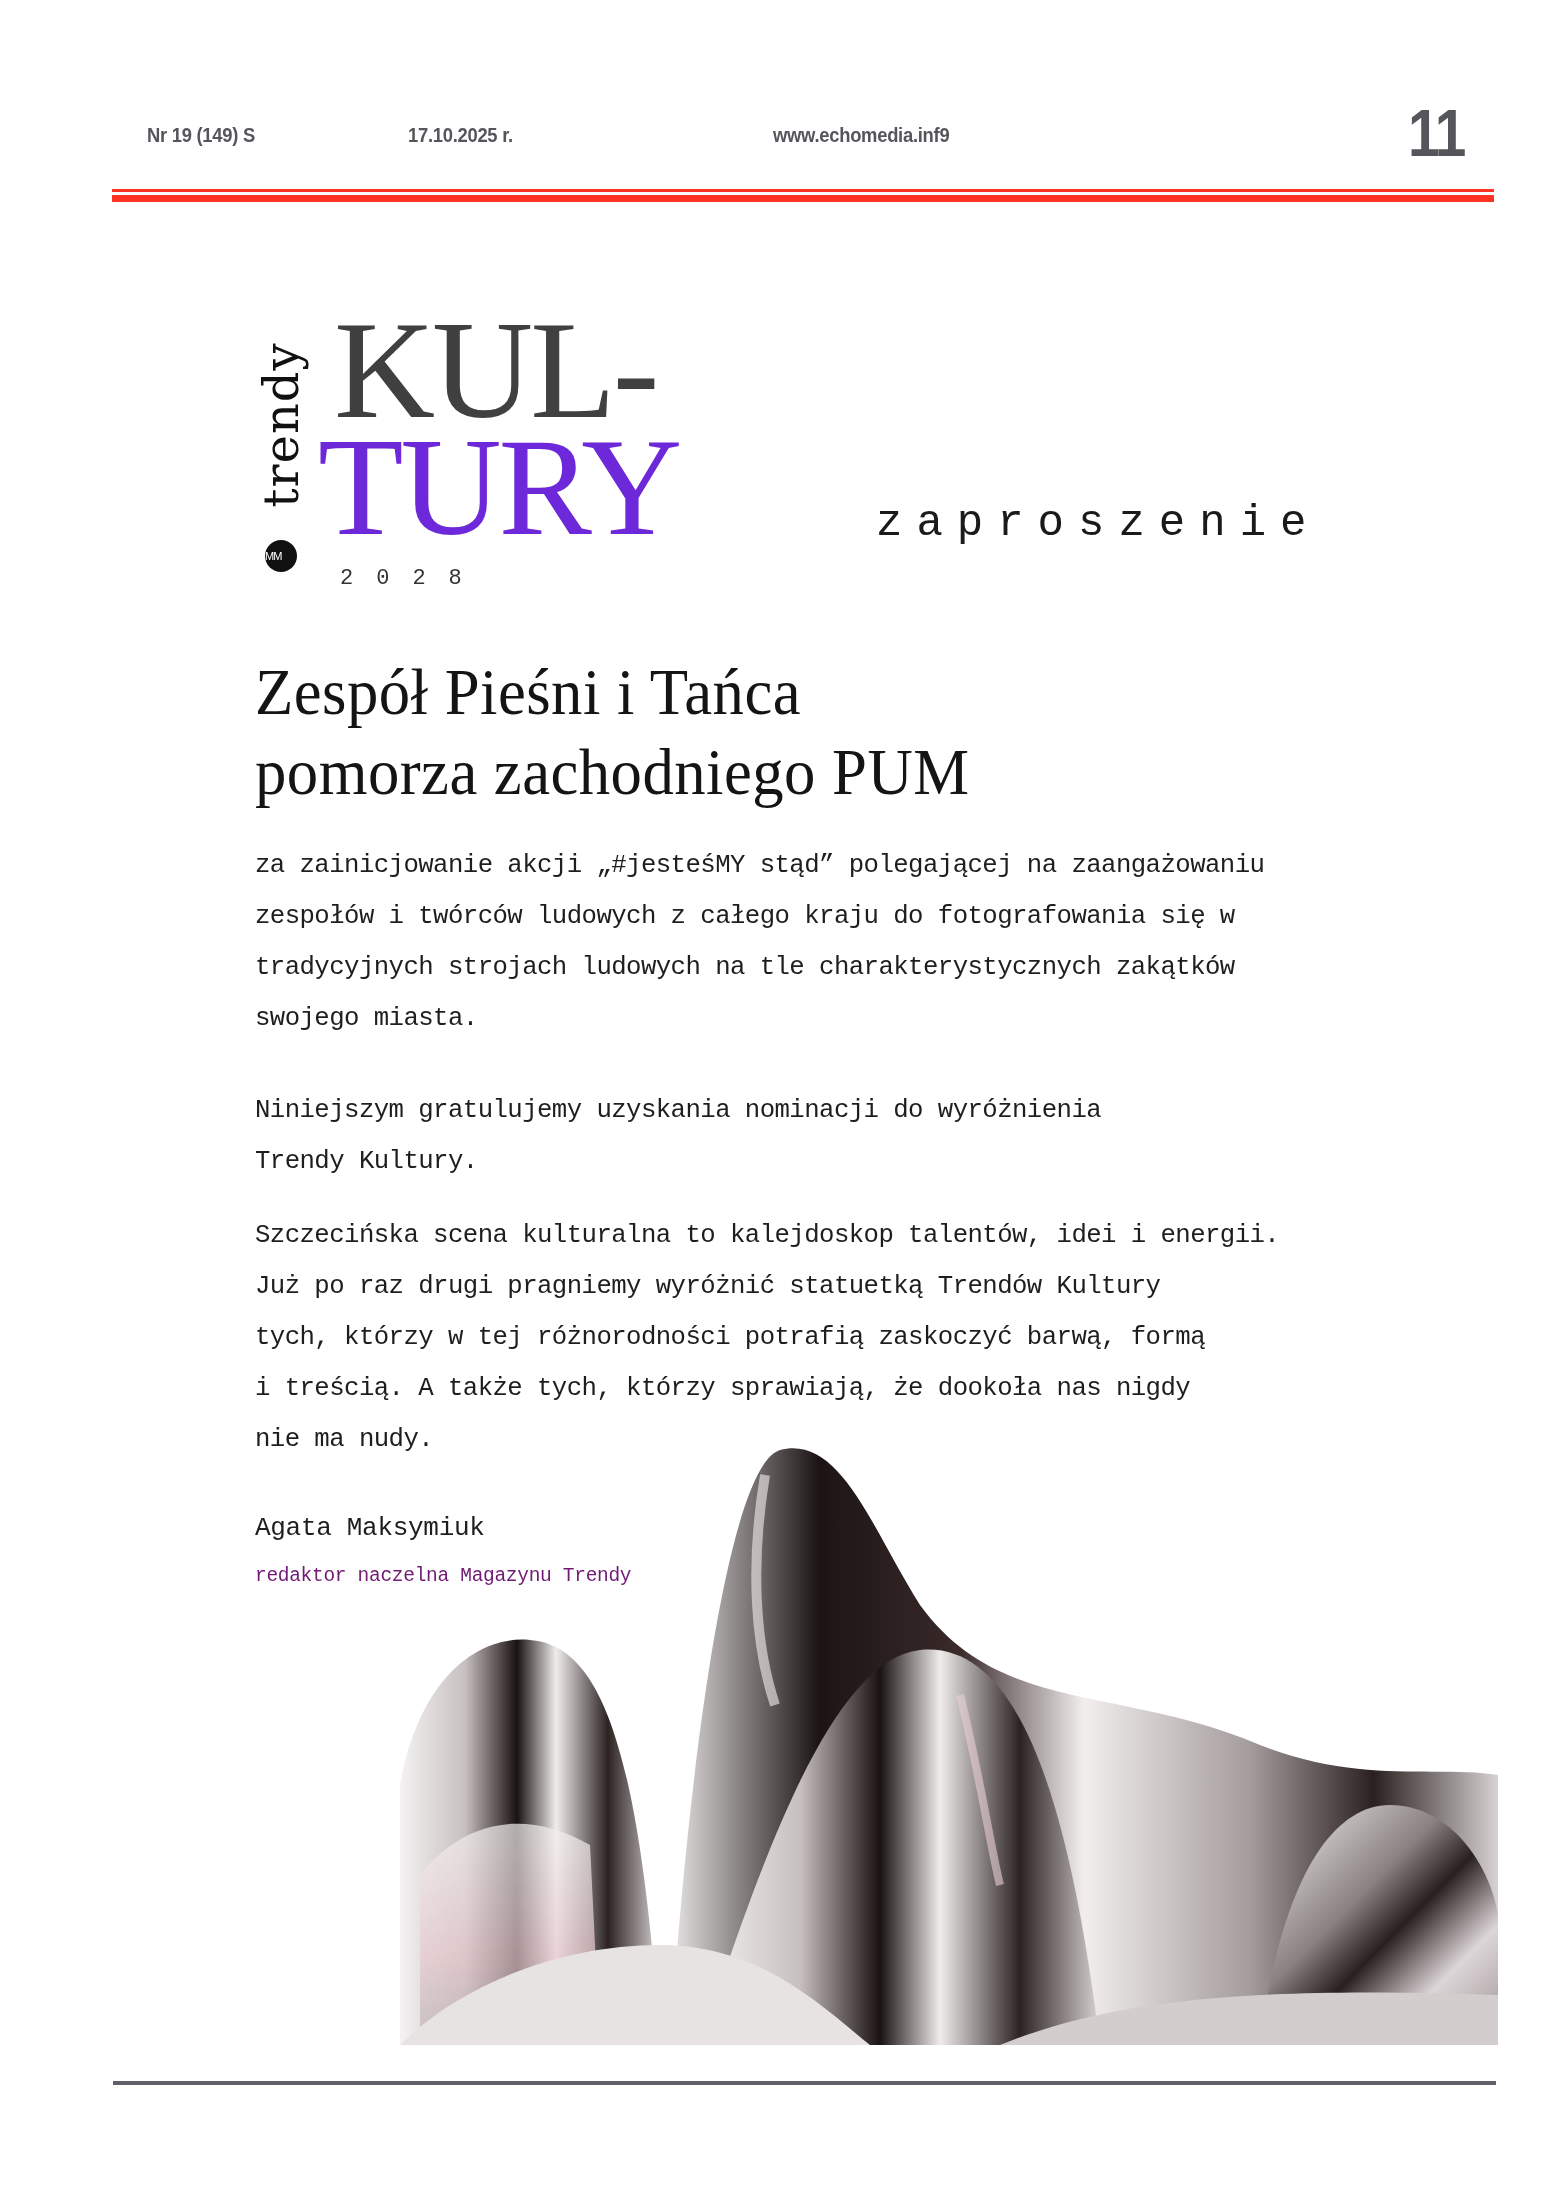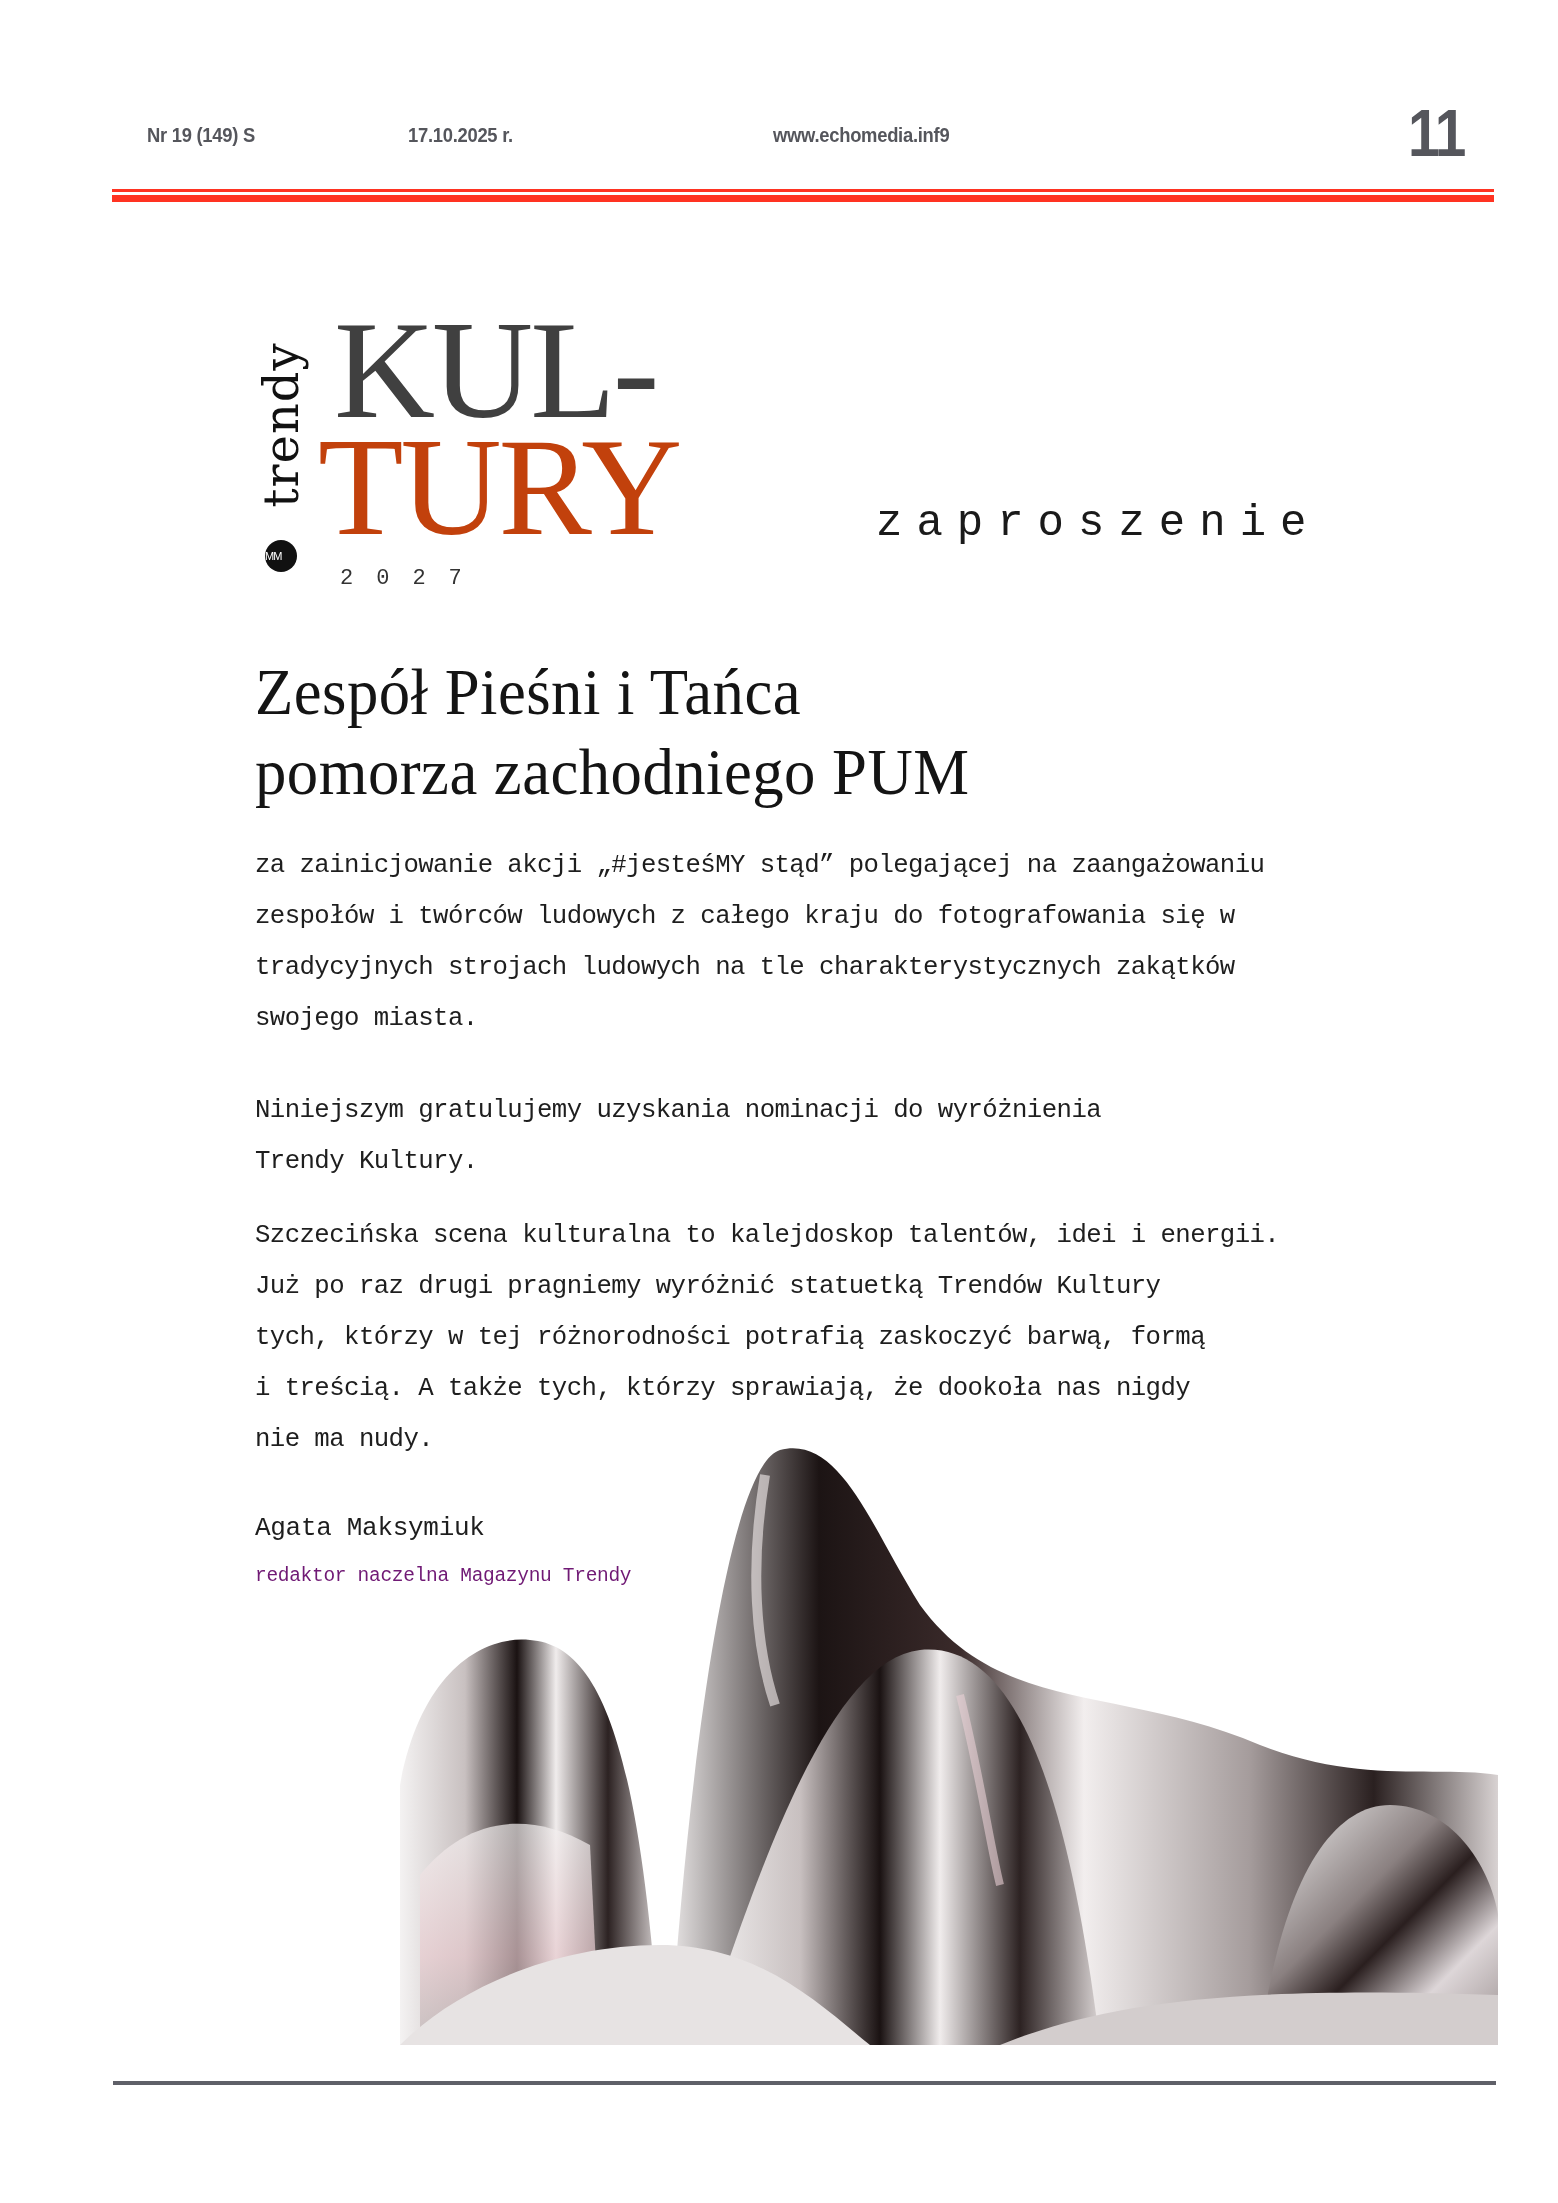--- a/index.html
+++ b/index.html
@@ -8,21 +8,21 @@
   .hdr { color:#55565c; font-family:"Liberation Sans", sans-serif; font-weight:bold; font-size:20px; top:124px; letter-spacing:-0.3px; transform:scaleX(0.92); transform-origin:left top; }
   .pagenum { color:#55565c; font-family:"Liberation Sans", sans-serif; font-weight:bold; font-size:66px; top:100px; left:1408px; line-height:1; transform:scaleX(0.86); transform-origin:left top; letter-spacing:-2px; }
   .redline-thin { left:112px; width:1382px; top:189px; height:3px; background:#ff3322; }
   .redline-thick { left:112px; width:1382px; top:195px; height:7px; background:#ff3322; }
   .bottomline { left:113px; width:1383px; top:2081px; height:4px; background:#5f6068; }
 
   
   .logo-trendy { left:248px; top:418px; width:210px; height:40px; transform-origin:center; transform:rotate(-90deg); font-family:"DejaVu Serif", serif; font-size:48px; line-height:40px; color:#111; letter-spacing:1px; text-align:center; }
   .logo-circle { left:265px; top:540px; width:32px; height:32px; border-radius:50%; background:#111; color:#fff; font-family:"Liberation Sans", sans-serif; font-size:11px; line-height:32px; text-align:left; letter-spacing:-1px; }
   .logo-kul { left:318px; top:300px; font-family:"Liberation Serif", serif; font-size:140px; line-height:1; color:#404040; letter-spacing:-3px;margin-left:16px; }
-  .logo-tury { left:318px; top:417px; font-family:"Liberation Serif", serif; font-size:140px; line-height:1; color:#c2410c; letter-spacing:-3px; }
+  .logo-tury { left:318px; top:417px; font-family:"Liberation Serif", serif; font-size:140px; line-height:1; color:#6d28d9; letter-spacing:-3px; }
   .logo-year { left:340px; top:566px; font-family:"Liberation Mono", monospace; font-size:22px; letter-spacing:23px; color:#333; }
 
   .zapro { left:876px; top:498px; font-family:"Liberation Mono", monospace; font-size:44px; letter-spacing:14px; color:#1a1a1a; }
 
   .headline { left:255px; top:652px; font-family:"Liberation Serif", serif; font-size:66px; line-height:80px; color:#141414; letter-spacing:0.5px; transform:scaleX(0.95); transform-origin:left top; }
 
   .body { left:255px; font-family:"Liberation Mono", monospace; font-size:26.5px; color:#1e1e1e; line-height:51px; letter-spacing:-0.6px; transform:scaleX(0.97); transform-origin:left top; }
   .body p { margin:0; white-space:nowrap; }
   .p1 { top:840px; }
   .p2 { top:1085px; }
@@ -40,21 +40,21 @@
 <div class="abs hdr" style="left:773px;">www.echomedia.inf9</div>
 <div class="abs pagenum">11</div>
 <div class="abs redline-thin"></div>
 <div class="abs redline-thick"></div>
 
 <div class="abs" style="left:0;top:0;">
   <div class="abs logo-trendy" style="left:176px;top:405px;">trendy</div>
   <div class="abs logo-circle">MM</div>
   <div class="abs logo-kul">KUL-</div>
   <div class="abs logo-tury">TURY</div>
-  <div class="abs logo-year">2027</div>
+  <div class="abs logo-year">2028</div>
 </div>
 
 <div class="abs zapro">zaproszenie</div>
 
 <div class="abs headline">
   <div>Zespół Pieśni i Tańca</div>
   <div>pomorza zachodniego PUM</div>
 </div>
 
 <div class="abs body p1">

